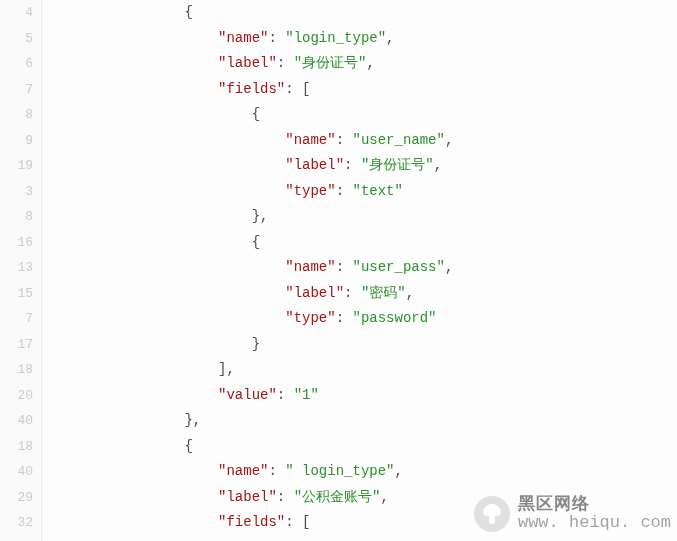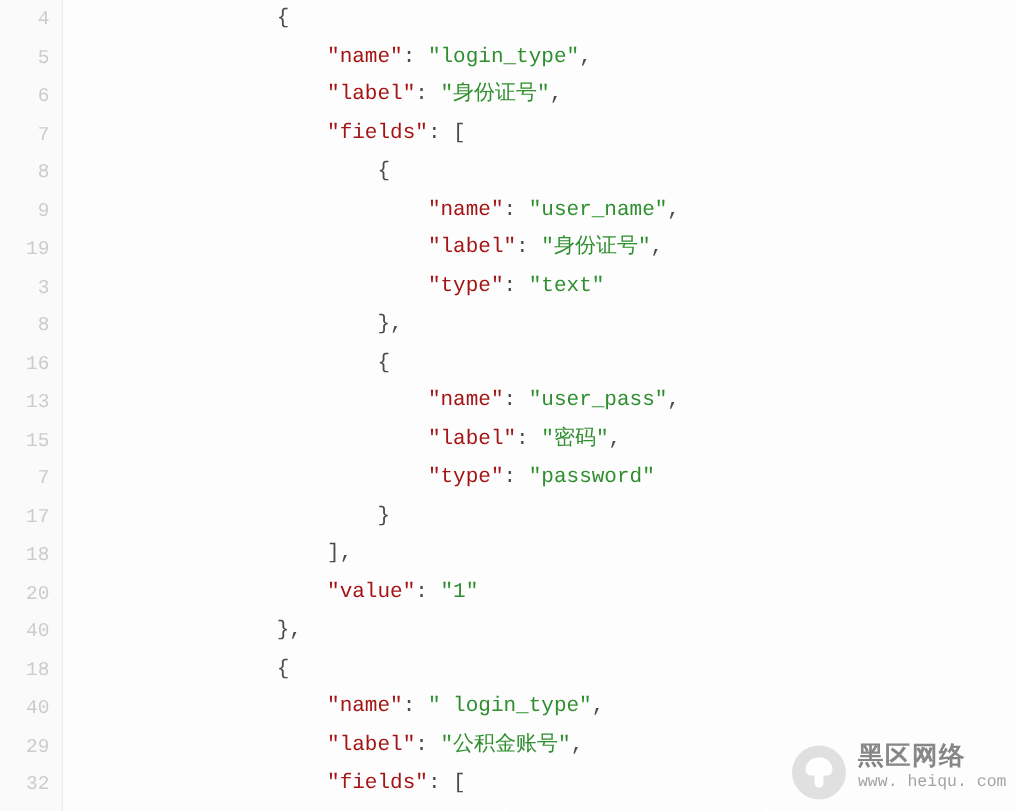--- a/index.html
+++ b/index.html
@@ -5,28 +5,28 @@
   html,body{margin:0;padding:0;background:#fff}
   body{font-family:Consolas,Menlo,Monaco,"Courier New",monospace;font-size:14px;color:#333;line-height:1.6}
   .editor{width:677px;height:541px;background:#fdfdfd;position:relative;overflow:hidden}
   .gutter{position:absolute;left:0;top:0;width:42px;height:100%;background:#fafafa;border-right:1px solid #eee;text-align:right;padding-right:8px;box-sizing:border-box;color:#ccc;font-size:13px;user-select:none}
   .gutter div{height:25.5px;line-height:25.5px}
   .code{position:absolute;left:50px;top:0;right:0}
   .line{height:25.5px;line-height:25.5px;white-space:pre}
   .p{color:#4b4b4b}      
   .key{color:#a31515}    
   .str{color:#2f8f2f}    
-  .watermark{position:absolute;right:6px;bottom:8px;opacity:.9;display:flex;gap:8px}
+  .watermark{position:absolute;right:6px;bottom:8px;opacity:.9;display:flex;align-items:center;gap:8px}
   .wm-circle{width:36px;height:36px;border-radius:50%;background:#ddd;display:flex;align-items:center;justify-content:center}
   .wm-mush{width:18px;height:20px;position:relative}
   .wm-mush:before{content:"";position:absolute;top:0;left:0;width:18px;height:12px;background:#fff;border-radius:9px 9px 4px 4px}
   .wm-mush:after{content:"";position:absolute;bottom:0;left:6px;width:6px;height:10px;background:#fff;border-radius:3px}
   .wm-text{line-height:1.1}
   .wm-cn{font-size:17px;font-weight:700;color:#7a7a7a;letter-spacing:1px}
-  .wm-en{font-size:11px;color:#9a9a9a}
+  .wm-en{font-size:17px;color:#9a9a9a}
 </style>
 </head>
 <body>
 
 <div class="editor">
   <div class="gutter" id="gutter">
       <div>4</div>
       <div>5</div>
       <div>6</div>
       <div>7</div>

